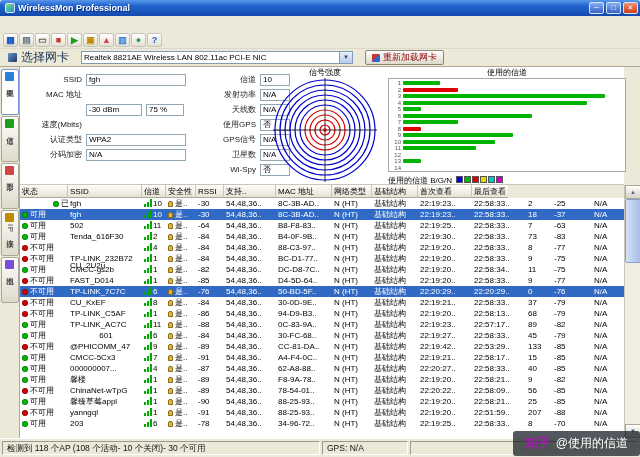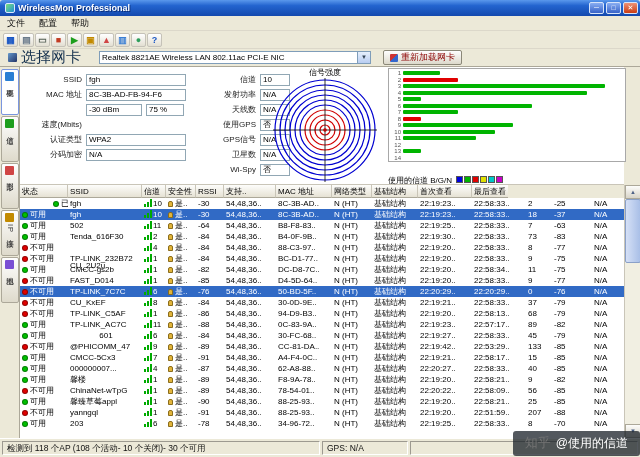--- a/index.html
+++ b/index.html
@@ -22,21 +22,21 @@
   .menubar{position:absolute;top:16px;left:0;width:640px;height:15px;background:#ece9d8;
     display:flex;align-items:center;border-bottom:1px solid #dcd8ca}
   .menu-item{font-size:9px;padding:0 7px;color:#111}
   .toolbar{position:absolute;top:31px;left:0;width:640px;height:18px;background:#ece9d8;
     display:flex;align-items:center;padding-left:3px;border-bottom:1px solid #dcd8ca}
   .tbi{width:15px;height:14px;margin-right:1px;border:1px solid #c5c2b8;border-radius:2px;
     background:linear-gradient(#ffffff,#e3dfd2);font-size:9px;line-height:12px;text-align:center;font-weight:bold}
   .adapterbar{position:absolute;top:49px;left:0;width:640px;height:18px;background:#ece9d8;
     display:flex;align-items:center;padding-left:8px;border-bottom:1px solid #aca899}
   .nic-icon{width:9px;height:9px;background:linear-gradient(135deg,#6699cc,#223366);border-radius:1px;margin-right:4px;flex:none}
-  .adapter-label{font-size:15px;margin-right:18px;color:#16324f;white-space:nowrap}
+  .adapter-label{font-size:12px;margin-right:12px;color:#16324f;white-space:nowrap}
   .combo{width:272px;height:13px;background:#fff;border:1px solid #7f9db9;display:flex;align-items:center}
   .combo-text{flex:1;font-size:8px;padding-left:2px;white-space:nowrap;overflow:hidden;color:#000}
   .combo-arrow{width:13px;height:11px;background:linear-gradient(#e6f0fc,#b9cdf1);border-left:1px solid #7f9db9;
     font-size:6px;text-align:center;line-height:11px;color:#345;flex:none}
   .reload-btn{margin-left:12px;height:15px;font-size:9px;font-family:inherit;color:#8b0000;
     background:linear-gradient(#fefefe,#ddd9cb);border:1px solid #8b8878;border-radius:2px;
     display:flex;align-items:center;gap:3px;padding:0 6px}
   .reload-ico{width:8px;height:8px;border-radius:1px;background:linear-gradient(135deg,#cc3333 50%,#3366cc 50%);flex:none}
 
   
@@ -97,41 +97,36 @@
     display:flex;align-items:center;gap:2px;padding:0 2px}
   .sb-cell{height:14px;line-height:12px;font-size:8.5px;padding:0 4px;border:1px solid;
     border-color:#9d9a90 #fff #fff #9d9a90;white-space:nowrap;overflow:hidden;color:#111}
   .sb-main{width:318px}
   .sb-gps{width:86px}
   .sb-fill{flex:1}
 
   
   .watermark{position:absolute;right:0;bottom:1px;background:rgba(26,32,40,.75);border-radius:3px;
     padding:3px 12px 4px 12px;display:flex;align-items:center;gap:5px;z-index:10}
-  .wm-brand{color:#737373;font-weight:normal;font-size:13px}
+  .wm-brand{color:#a21caf;font-weight:bold;font-size:13px}
   .wm-text{color:#fff;font-size:12px}
 </style>
 </head>
 <body>
 
 <div id="win">
 
   <div class="titlebar">
     <span class="appicon"></span>
     <span class="title">WirelessMon Professional</span>
     <span class="winbtn">─</span>
     <span class="winbtn">□</span>
     <span class="winbtn close">✕</span>
   </div>
 
-  <div class="menubar">
-      <span class="menu-item">文件</span>
-      <span class="menu-item">配置</span>
-      <span class="menu-item">帮助</span>
-    </div>
   <div class="toolbar">
       <span class="tbi" style="color: rgb(26, 87, 196);">▦</span>
       <span class="tbi" style="color: rgb(107, 123, 140);">▤</span>
       <span class="tbi" style="color: rgb(85, 96, 85);">▭</span>
       <span class="tbi" style="color: rgb(194, 59, 34);">■</span>
       <span class="tbi" style="color: rgb(29, 158, 29);">▶</span>
       <span class="tbi" style="color: rgb(194, 138, 0);">▣</span>
       <span class="tbi" style="color: rgb(208, 69, 69);">▲</span>
       <span class="tbi" style="color: rgb(59, 127, 212);">▥</span>
       <span class="tbi" style="color: rgb(46, 158, 91);">●</span>
@@ -175,21 +170,20 @@
     </div>
 
   <div class="summary">
     <div class="fields-left">
         <div class="frow">
           <span class="flabel">SSID</span>
           <span class="fvalue">fgh</span>
         </div>
         <div class="frow">
           <span class="flabel">MAC 地址</span>
-          <span class="fvalue">8C-3B-AD-FB-94-F6</span>
         </div>
         <div class="frow">
           <span class="flabel"></span>
           <span class="fvalue half">-30 dBm</span>
           <span class="fvalue v2">75 %</span>
         </div>
         <div class="frow">
           <span class="flabel">速度(Mbits)</span>
         </div>
         <div class="frow">
@@ -245,20 +239,21 @@
         <circle cx="52" cy="52" r="15" fill="none" stroke="#d00000" stroke-width="1.2"></circle>
         <circle cx="52" cy="52" r="10" fill="none" stroke="#d00000" stroke-width="1.2"></circle>
         <circle cx="52" cy="52" r="5" fill="none" stroke="#d00000" stroke-width="1.2"></circle>
         <line x1="0" y1="52" x2="104" y2="52" stroke="#000" stroke-width="0.8"></line>
         <line x1="52" y1="0" x2="52" y2="104" stroke="#000" stroke-width="0.8"></line>
         <circle cx="52" cy="52" r="1.8" fill="#c00000"></circle>
       </svg>
     </div>
 
     <div class="chchart">
+      <div class="chchart-title">使用的信道</div>
       <div class="chchart-plot">
           <div class="crow">
             <span class="clab">1</span>
             <span class="cbar" style="width: 15.8333%; background: rgb(0, 180, 0);"></span>
           </div>
           <div class="crow">
             <span class="clab">2</span>
             <span class="cbar" style="width: 23.75%; background: rgb(224, 0, 0);"></span>
           </div>
           <div class="crow">

